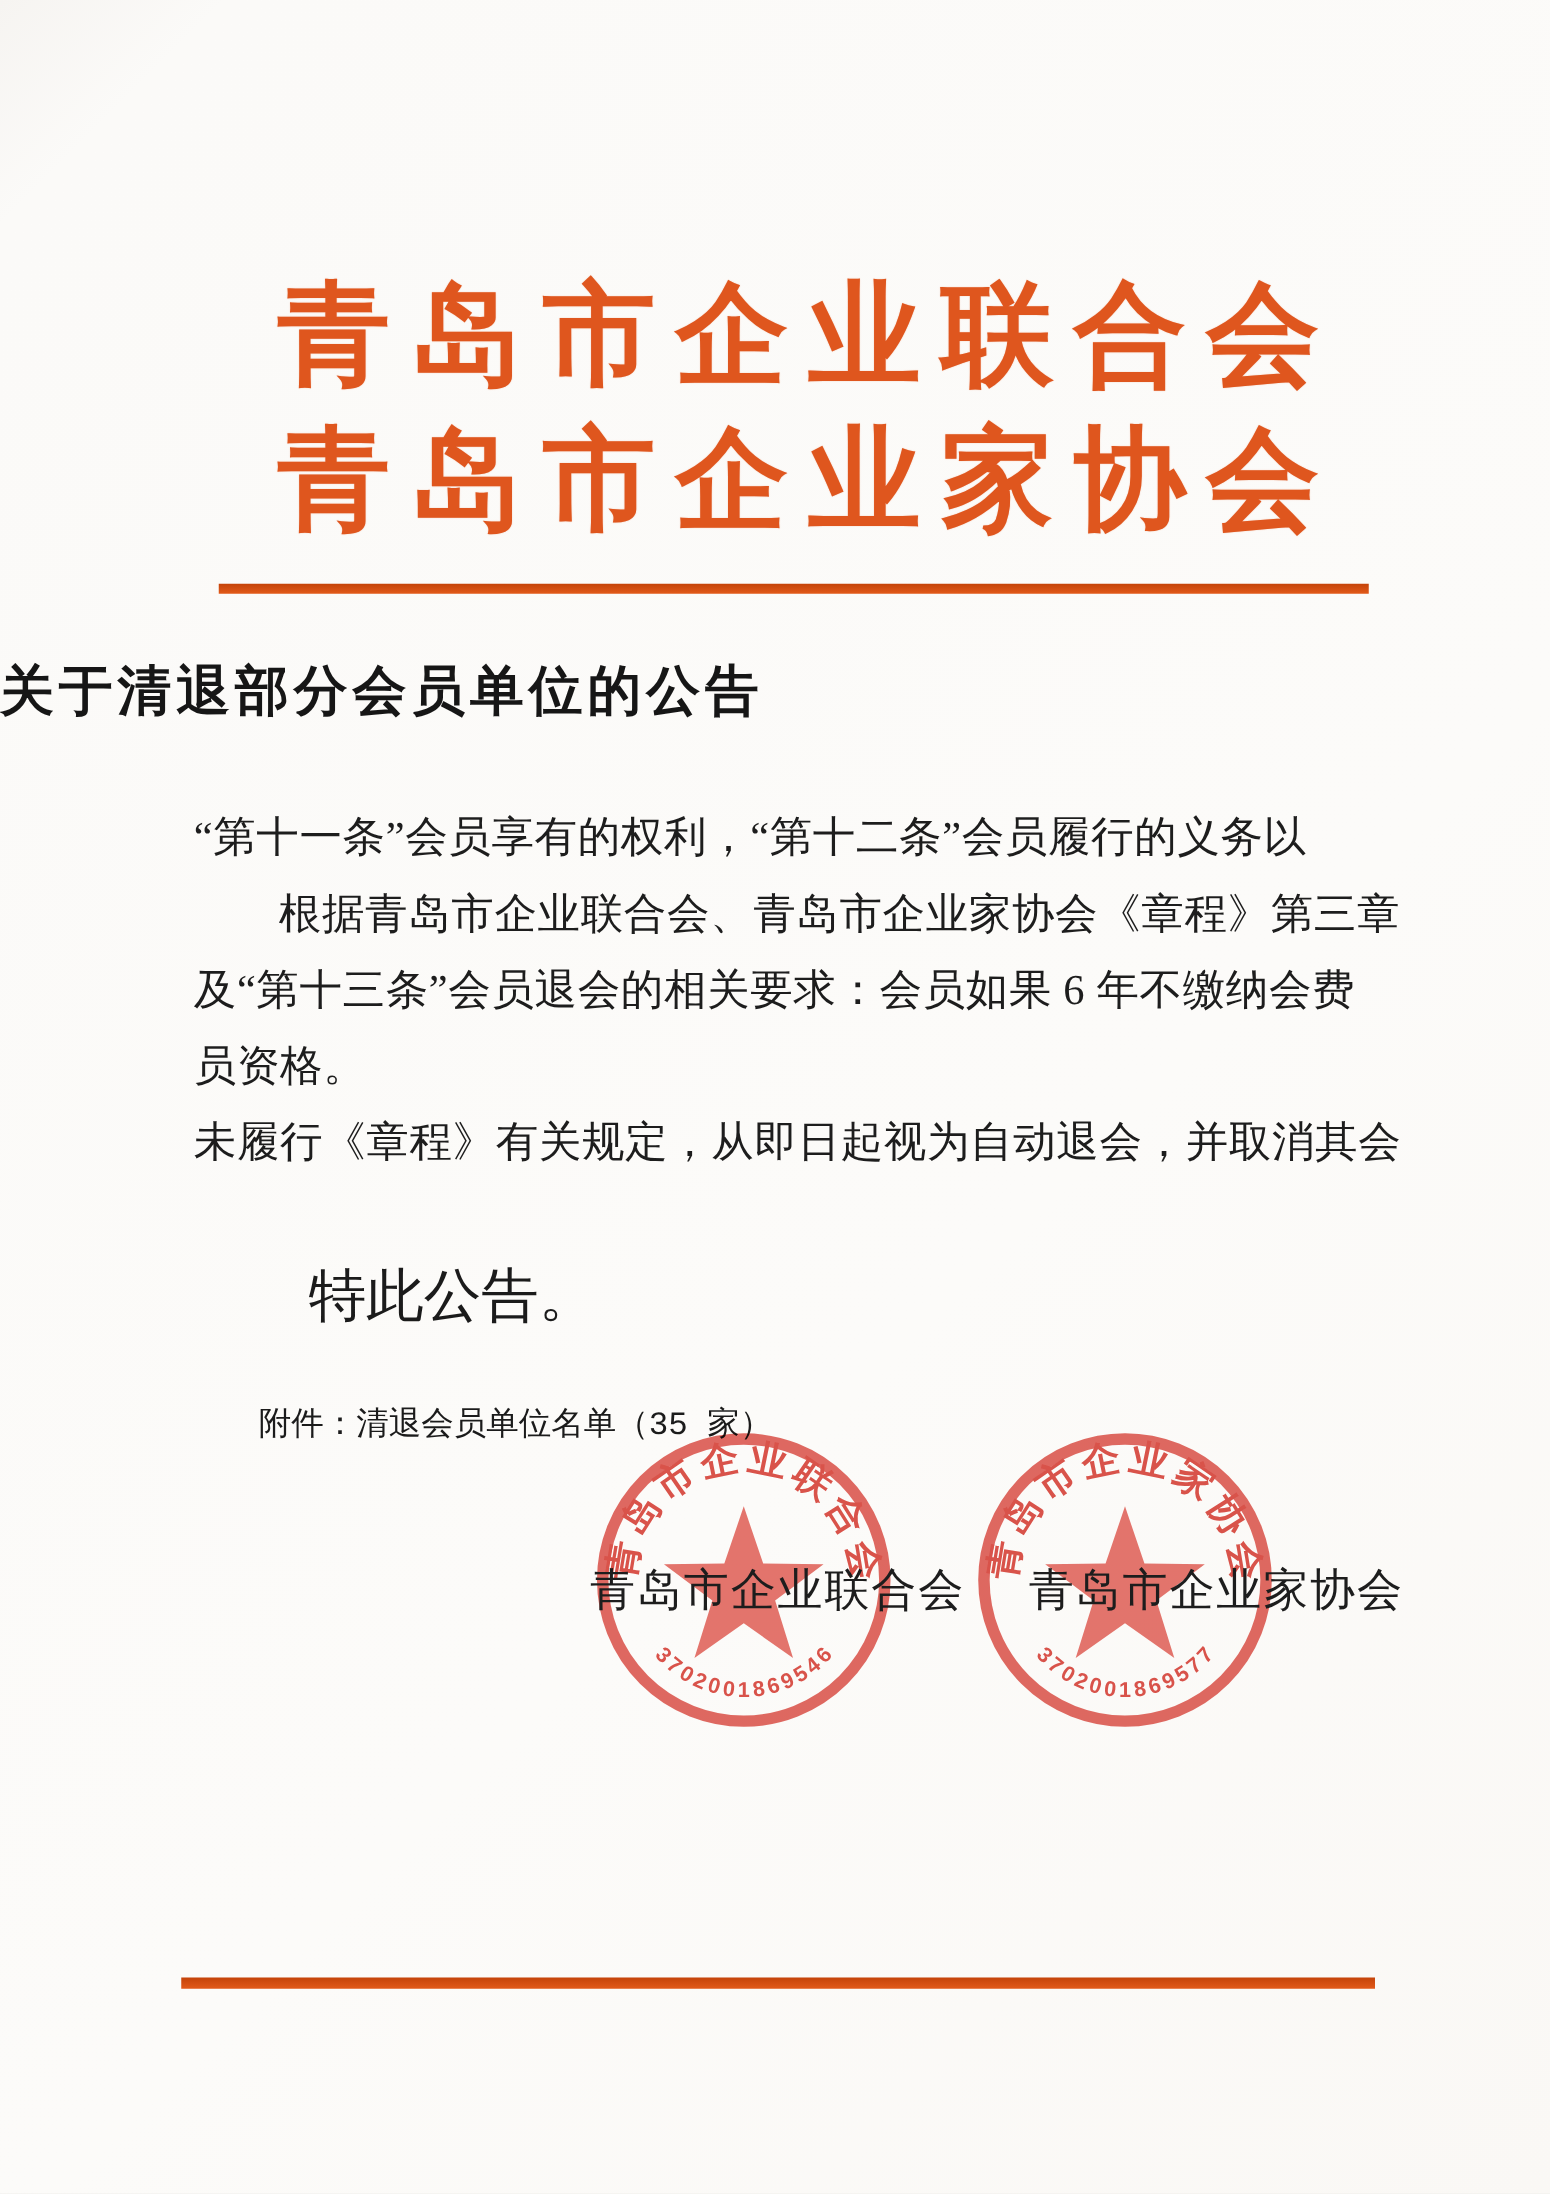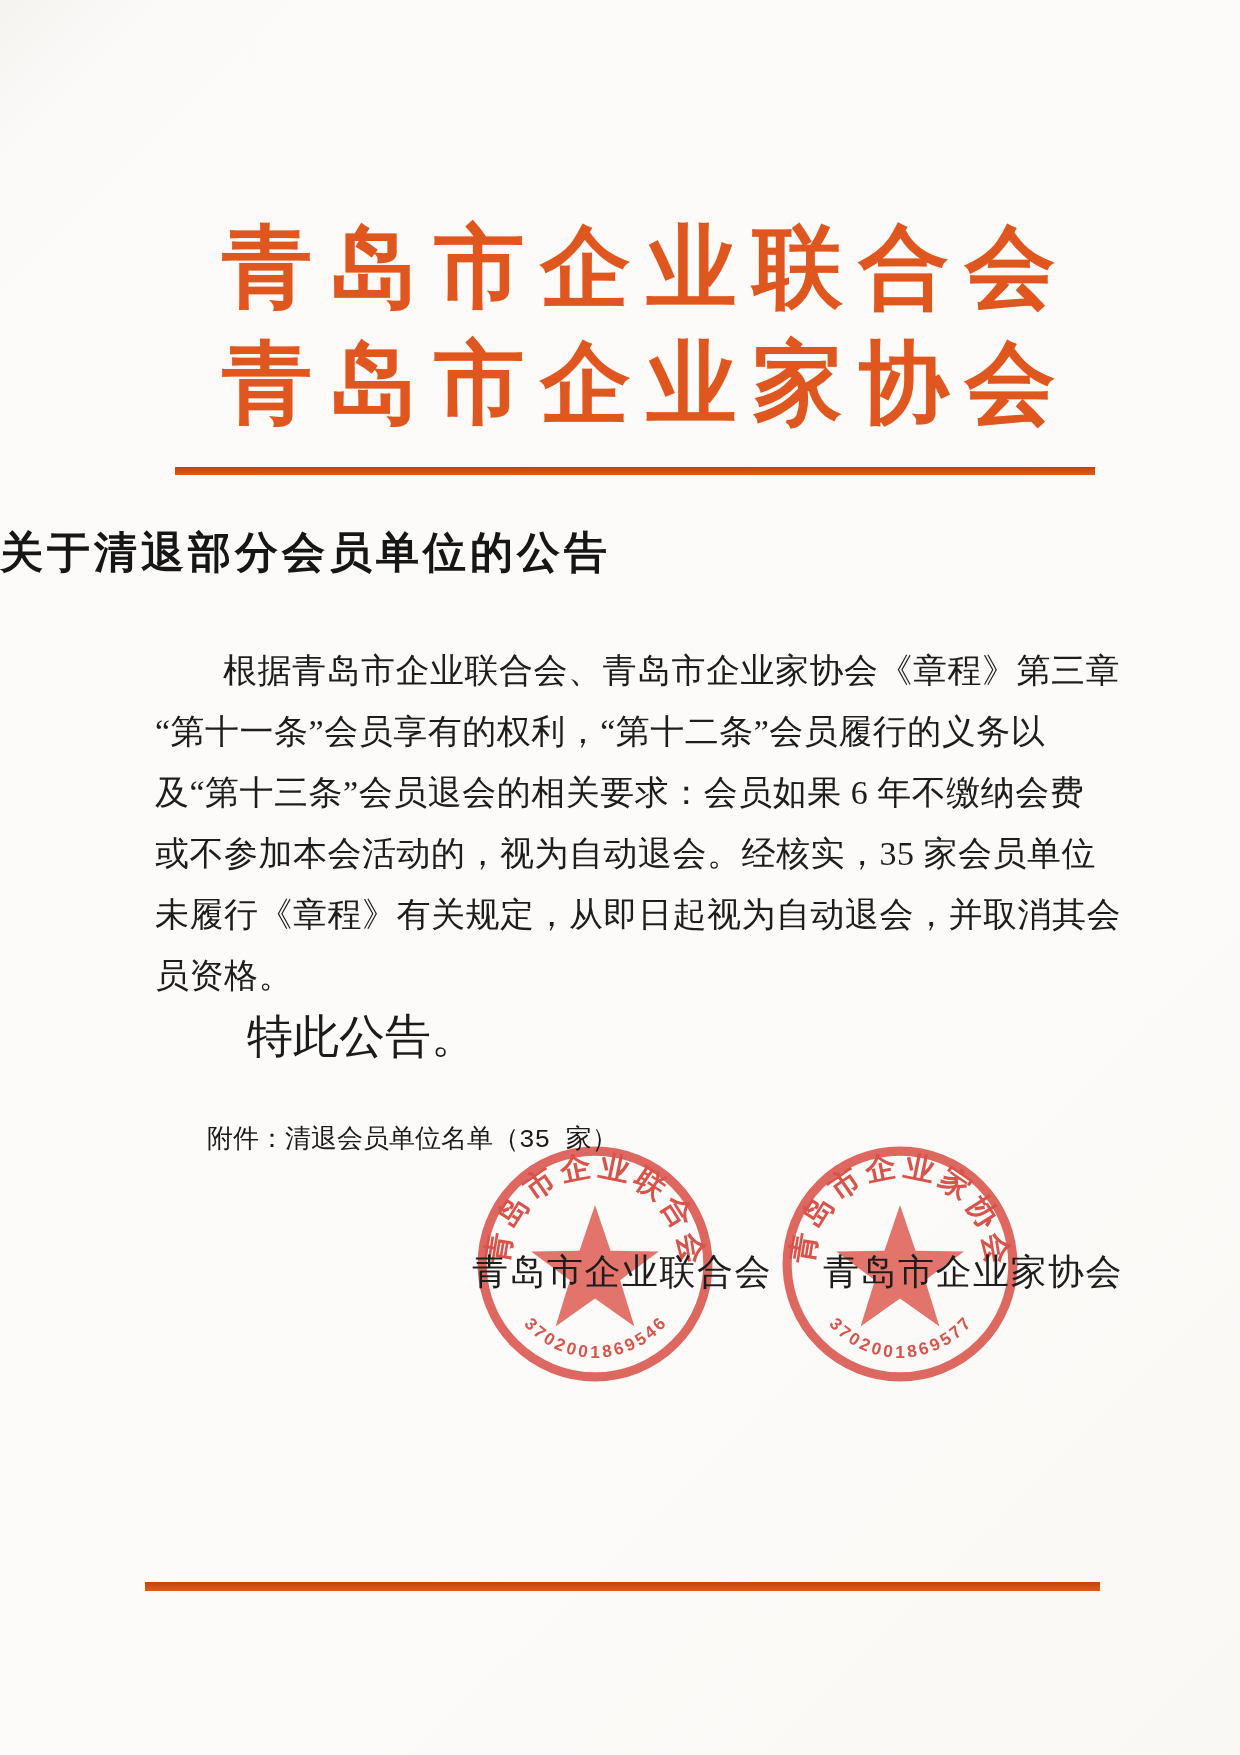--- a/index.html
+++ b/index.html
@@ -81,26 +81,25 @@
       <span>业</span>
       <span>家</span>
       <span>协</span>
       <span>会</span>
     </div>
   <div class="rule rule-top"></div>
 
   <h1 class="doc-title">关于清退部分会员单位的公告</h1>
 
   <div class="body-block">
+    <div class="body-line">“第十一条”会员享有的权利，“第十二条”会员履行的义务以</div>
     <div class="body-line indent">根据青岛市企业联合会、青岛市企业家协会《章程》第三章</div>
-    <div class="body-line">“第十一条”会员享有的权利，“第十二条”会员履行的义务以</div>
     <div class="body-line">及“第十三条”会员退会的相关要求：会员如果 6 年不缴纳会费</div>
-    <div class="body-line">或不参加本会活动的，视为自动退会。经核实，35 家会员单位</div>
+    <div class="body-line">员资格。</div>
     <div class="body-line">未履行《章程》有关规定，从即日起视为自动退会，并取消其会</div>
-    <div class="body-line">员资格。</div>
   </div>
 
   <div class="closing-line">特此公告。</div>
 
   <div class="attachment-line">附件：清退会员单位名单（35 家）</div>
 
   <svg class="seal seal-left" viewBox="0 0 240 240">
     <circle cx="120" cy="122" r="111" fill="none" stroke="#dc4b43" stroke-width="9" opacity="0.9"></circle>
     <path d="M120,64 L135.3,109 L182.8,109.6 L144.7,138 L158.8,183.4 L120,156 L81.2,183.4 L95.3,138 L57.2,109.6 L104.7,109 Z" fill="#e0554c" opacity="0.88"></path>
     <defs>

